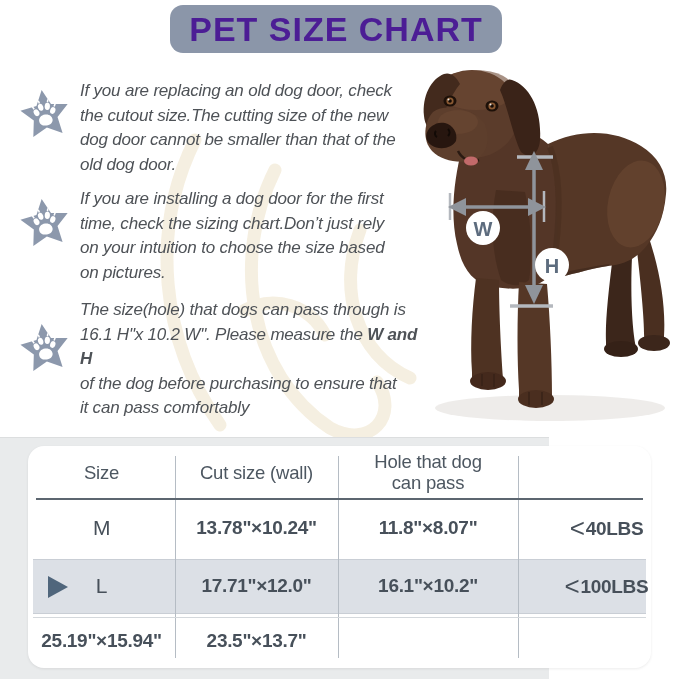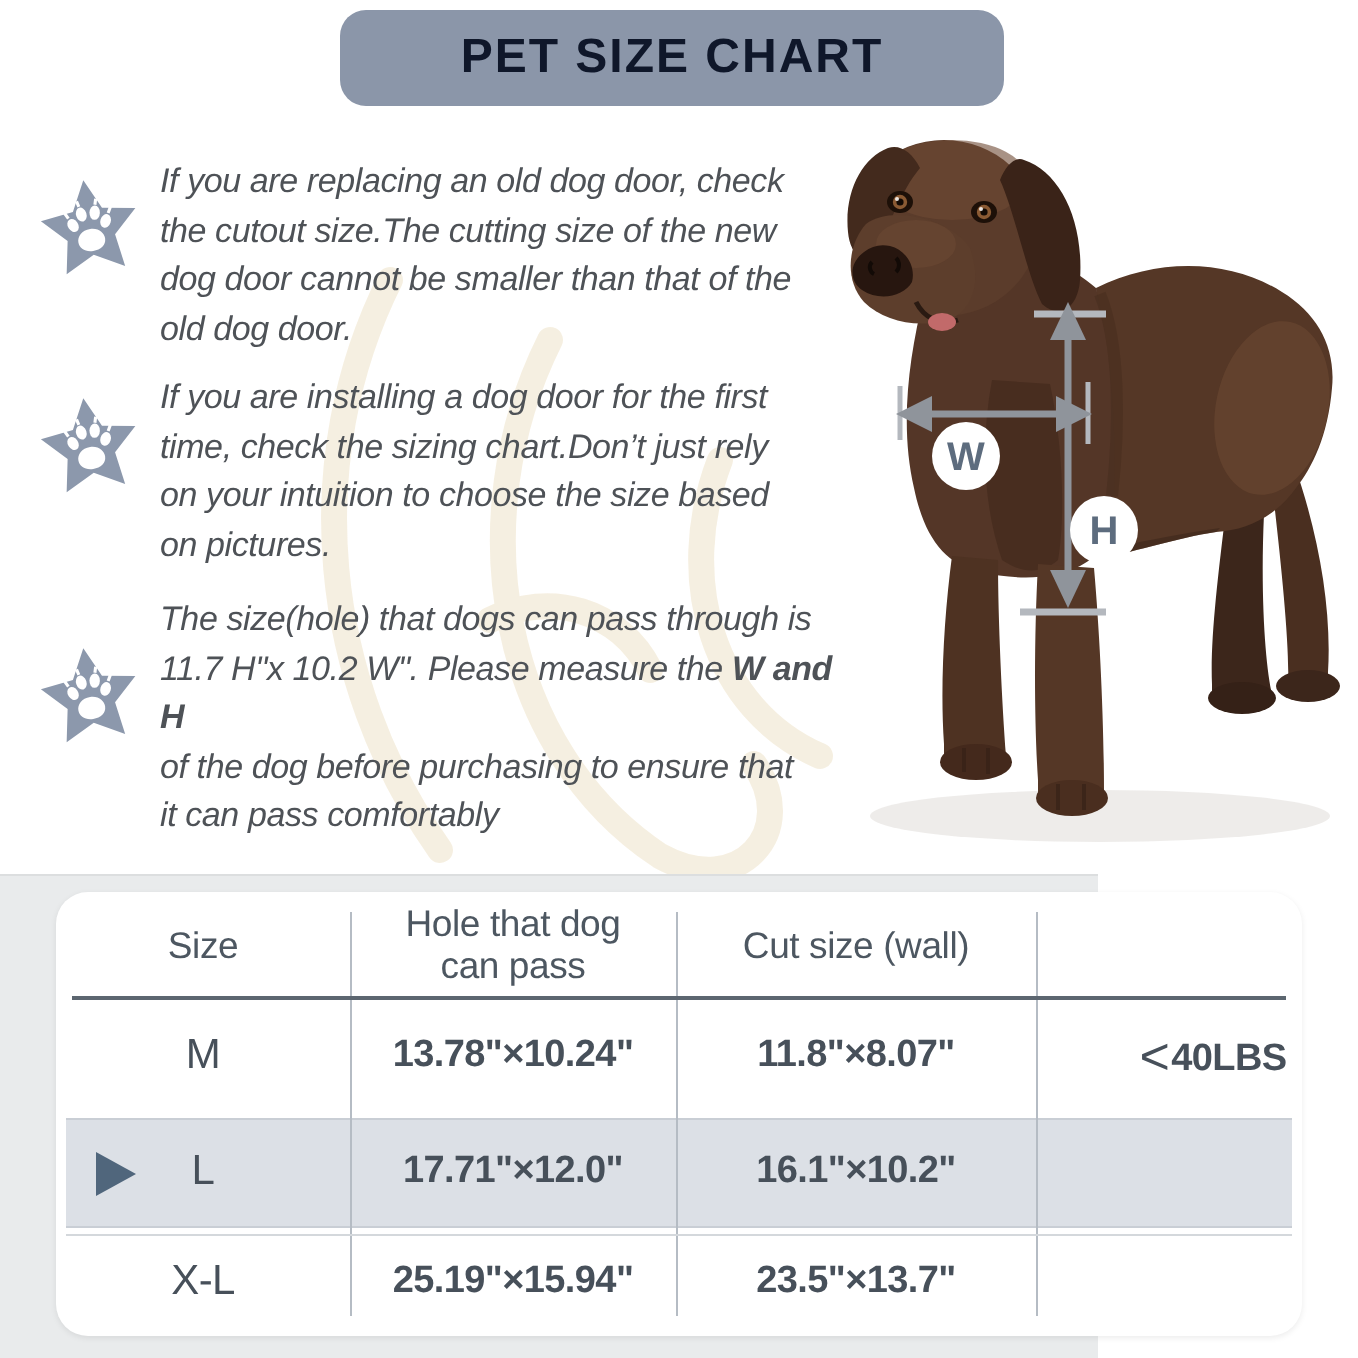--- a/index.html
+++ b/index.html
@@ -2,21 +2,21 @@
 <html style="--banner-bg: #8B96A9; --star-fill: #8C98AC; --body-text: #4E5257; --table-text: #47505A; --header-text: #4D5761; --header-rule: #5C6670; --divider: #B5BCC4; --highlight-row-bg: #DCE0E6; --selected-marker: #50667C; --measure-line: #8F949B; --section-bg: #E9EBEC; --card-bg: #FFFFFF; --dog-brown: #553726; --watermark: #F5EEDE;"><head>
 <meta charset="utf-8">
 <style>
   html,body{margin:0;padding:0;background:#fff;}
   .page{position:relative;width:679px;height:679px;overflow:hidden;background:#fff;
         font-family:"Liberation Sans",sans-serif;-webkit-font-smoothing:antialiased;}
 
   
   .banner{position:absolute;left:170px;top:5px;width:332px;height:48px;border-radius:13px;
           background:var(--banner-bg,#8B96A9);display:flex;align-items:center;justify-content:center;z-index:3;}
-  .banner span{color:#0f172a;font-size:24px;font-weight:700;letter-spacing:1px;}
+  .banner span{color:#4c1d95;font-size:34px;font-weight:700;letter-spacing:1px;}
 
   
   .watermark{position:absolute;left:125px;top:110px;z-index:0;}
 
   
   .tip{position:absolute;left:0;z-index:2;}
   .star{position:absolute;left:17px;width:56px;height:56px;}
   .tip-text{position:absolute;left:80px;top:0;width:352px;margin:0;
             font-size:17px;line-height:24.5px;letter-spacing:-0.2px;
             color:var(--body-text,#4E5257);white-space:pre-line;font-style:italic;}
@@ -117,21 +117,21 @@
           <ellipse cx="18.5" cy="26.5" rx="2.7" ry="3.6" transform="rotate(-25 18.5 26.5)"></ellipse>
           <ellipse cx="23.5" cy="21.5" rx="2.7" ry="3.7" transform="rotate(-10 23.5 21.5)"></ellipse>
           <ellipse cx="30.5" cy="21.5" rx="2.7" ry="3.7" transform="rotate(10 30.5 21.5)"></ellipse>
           <ellipse cx="35.5" cy="26.5" rx="2.7" ry="3.6" transform="rotate(25 35.5 26.5)"></ellipse>
           <path d="M27,29.5 c4.5,0 7,3 7,6 c0,3.5-3,5.5-7,5.5 c-4,0-7-2-7-5.5 c0-3 2.5-6 7-6 z"></path>
           <path d="M16.6,22.6 l-1.6,-3 M22.8,17.4 l-0.8,-3 M31.2,17.4 l0.8,-3 M37.4,22.6 l1.6,-3" stroke="#fff" stroke-width="1.6"></path>
         </g>
       </g>
     </svg>
     <p class="tip-text" style="top:-22px;"><span>The size(hole) that dogs can pass through is
-11.7 H"x 10.2 W". Please measure the </span><b class="emph">W and H</b><span>
+16.1 H"x 10.2 W". Please measure the </span><b class="emph">W and H</b><span>
 of the dog before purchasing to ensure that
 it can pass comfortably</span></p>
   </div>
 
   <svg class="dog" width="279" height="390" viewBox="0 0 279 390">
     <ellipse cx="150" cy="356" rx="115" ry="13" fill="#d9d5d1" opacity="0.45"></ellipse>
 
     <path d="M214,195 C209,235 205,268 206,290 L206,296 C206,303 238,305 236,295 C233,283 230,248 232,205 Z" fill="#3c261b"></path>
     <ellipse cx="221" cy="297" rx="17" ry="8" fill="#352117"></ellipse>
 
@@ -191,23 +191,23 @@
       <circle cx="152" cy="213" r="17" fill="#fff"></circle>
       <text class="mlabel" x="152" y="214" text-anchor="middle" dominant-baseline="central">H</text>
     </g>
   </svg>
 
   <div class="bottom">
     <div class="card">
 
       <div class="t-row t-head">
         <div class="th">Size</div>
+        <div class="th">Cut size (wall)</div>
         <div class="th">Hole that dog
 can pass</div>
-        <div class="th">Cut size (wall)</div>
       </div>
       <div class="head-line"></div>
 
       <div class="hl"></div>
       <div class="v-div d1"></div>
       <div class="v-div d2"></div>
       <div class="v-div d3"></div>
       <div class="sep"></div>
 
       <div class="t-row r-m">
@@ -215,23 +215,23 @@
         <div class="c c-val">13.78"×10.24"</div>
         <div class="c c-val">11.8"×8.07"</div>
         <div class="c c-wt"><span class="cmp">&lt;</span><span>40LBS</span></div>
       </div>
 
       <div class="t-row r-l">
         <span class="marker"></span>
         <div class="c c-size">L</div>
         <div class="c c-val">17.71"×12.0"</div>
         <div class="c c-val">16.1"×10.2"</div>
+        <div class="c c-wt"><span class="cmp">&lt;</span><span>100LBS</span></div>
       </div>
 
       <div class="t-row r-xl">
-        <div class="c c-size">X-L</div>
         <div class="c c-val">25.19"×15.94"</div>
         <div class="c c-val">23.5"×13.7"</div>
       </div>
 
     </div>
   </div>
 </div>
 
 </body></html>

